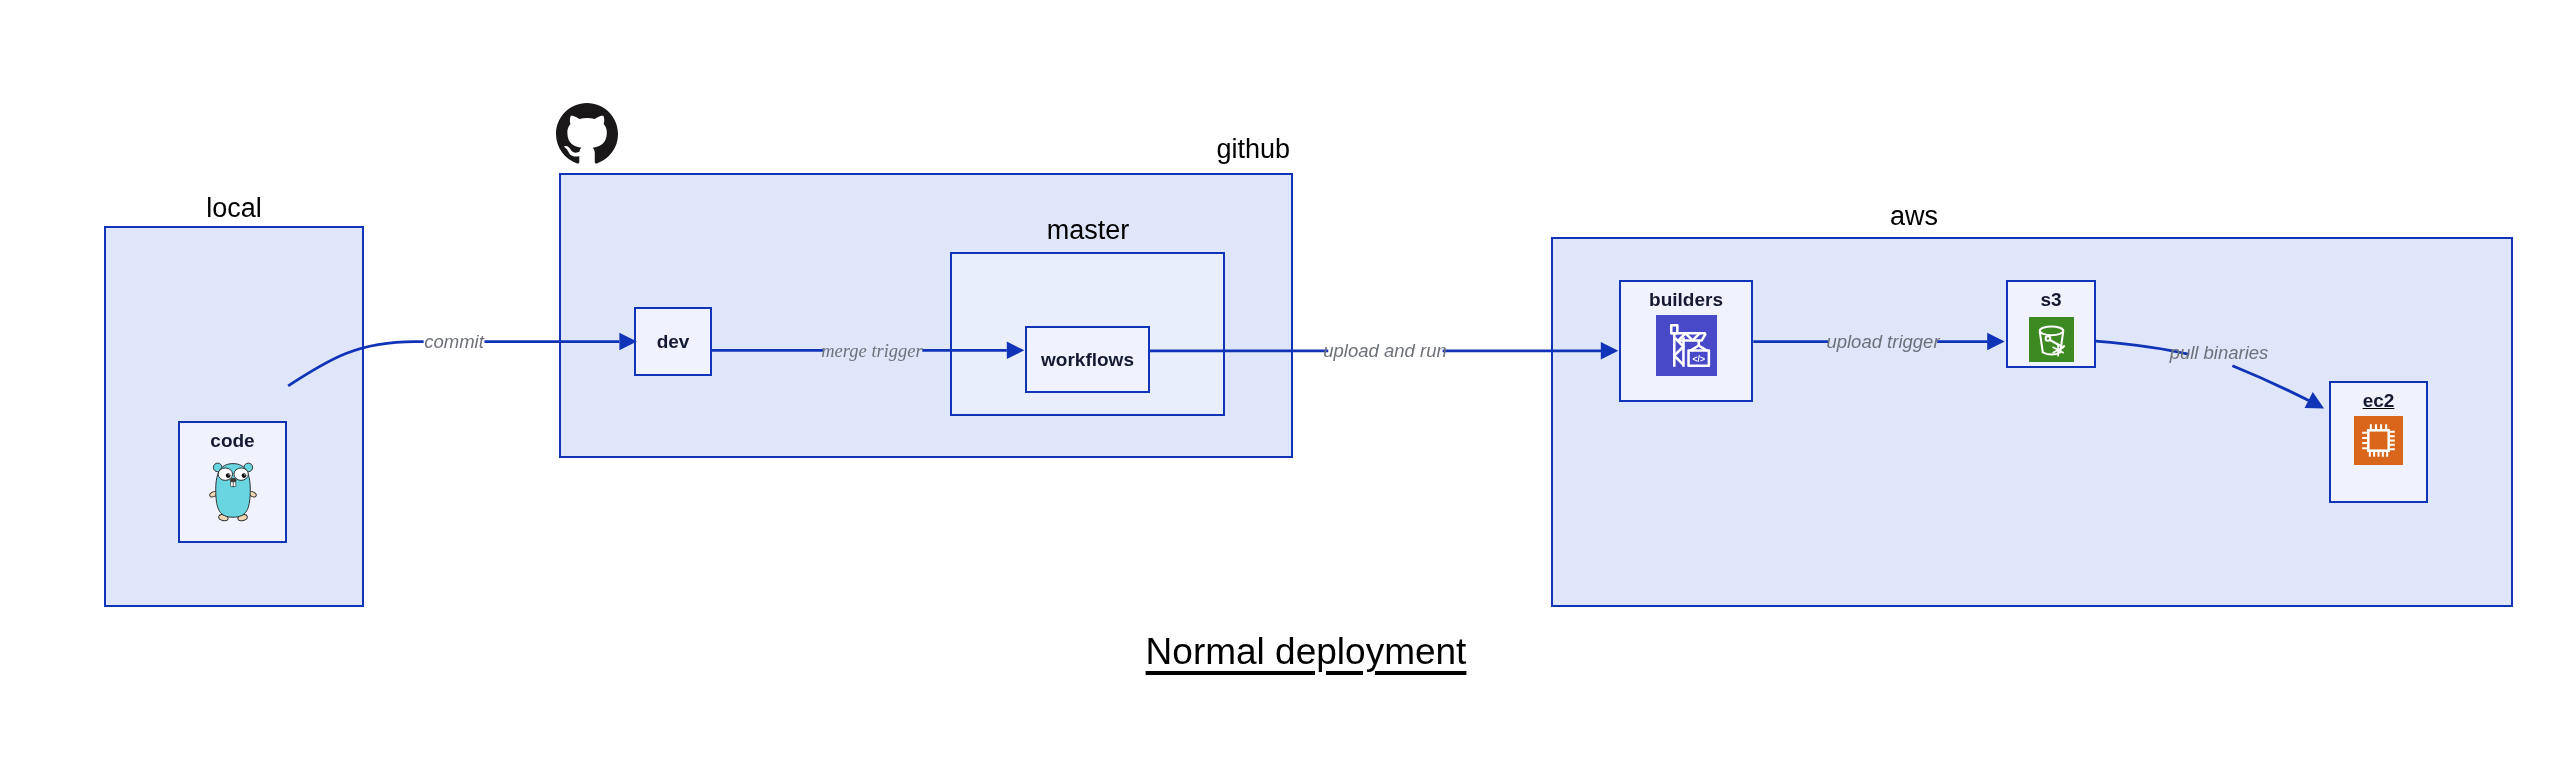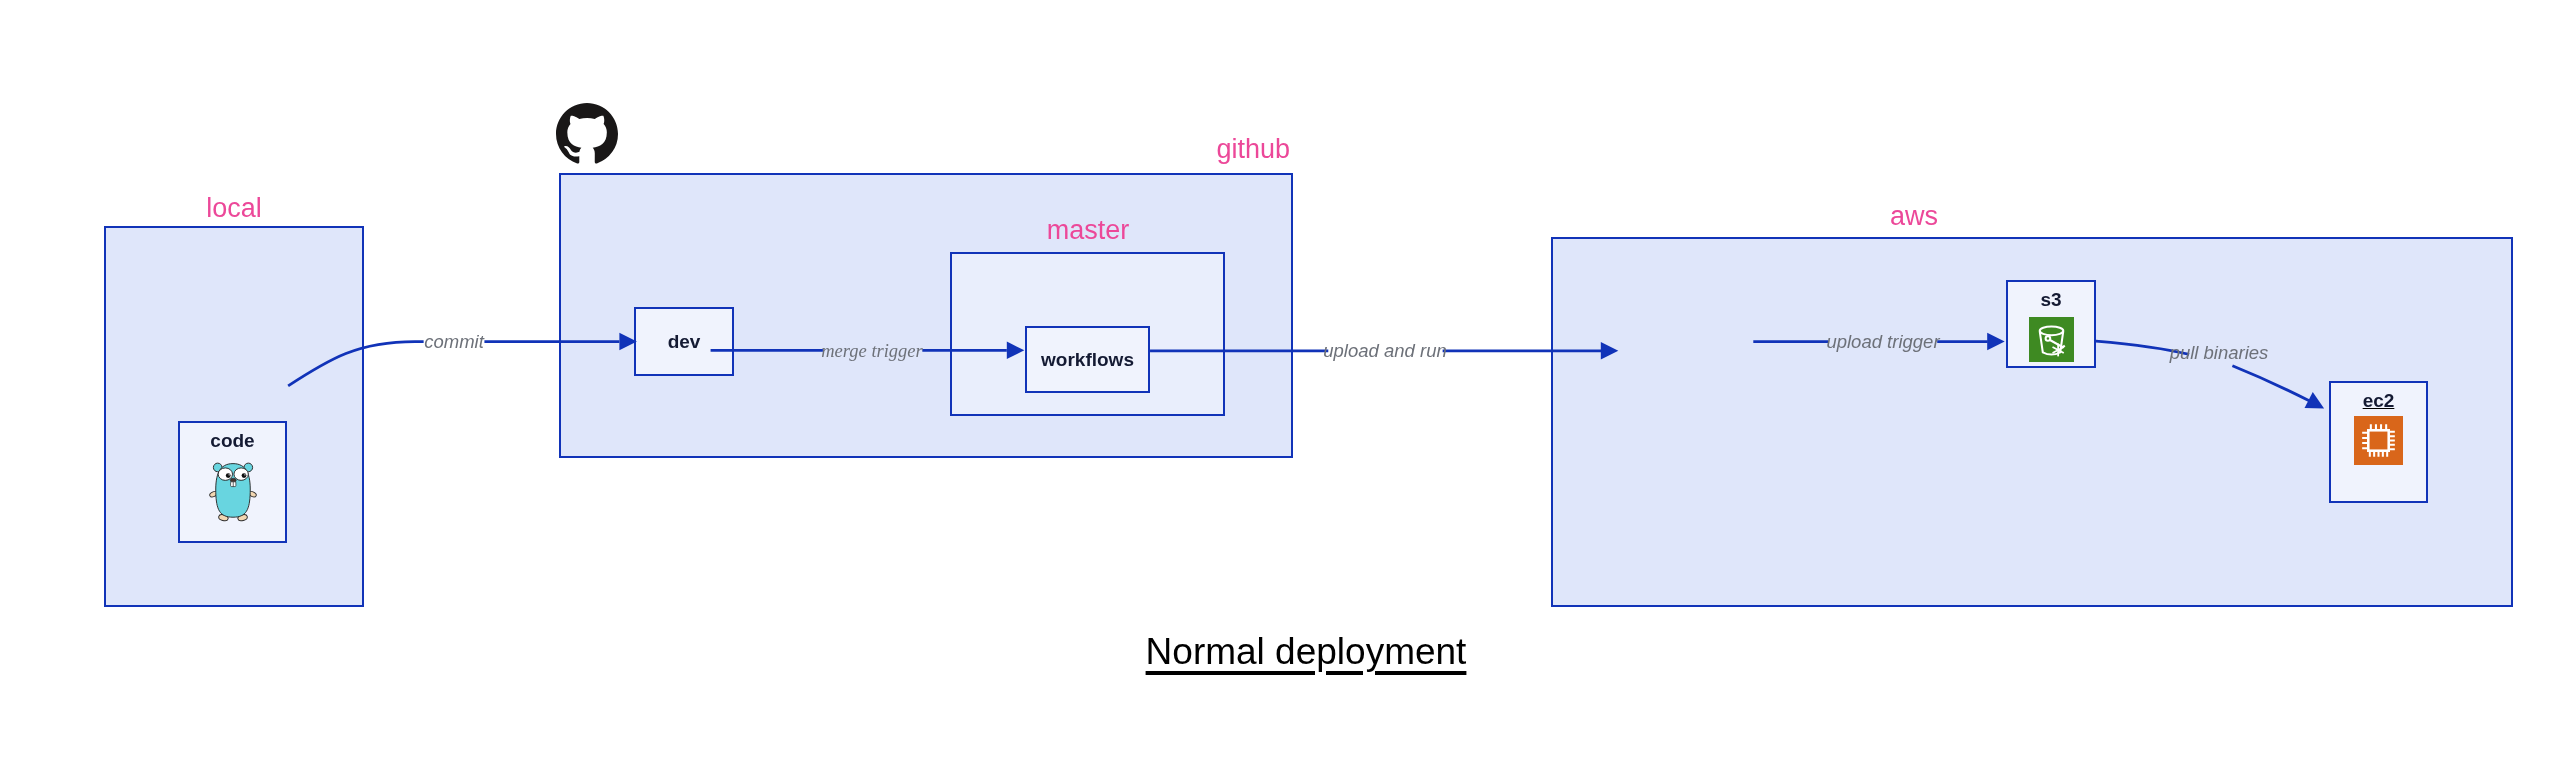--- a/index.html
+++ b/index.html
@@ -24,21 +24,21 @@
     border: 2.1px solid #1133b8;
     box-sizing: border-box;
     display: flex;
     flex-direction: column;
     align-items: center;
   }
   .node-box.center-label { justify-content: center; }
   .container-label {
     position: absolute;
     font-size: 27px;
-    color: #ec4899;
+    color: #000000;
     white-space: nowrap;
   }
   .centered-x { transform: translateX(-50%); }
   .node-label {
     font-size: 19px;
     font-weight: bold;
     color: #141a33;
     white-space: nowrap;
   }
   .node-box:not(.center-label) .node-label { margin-top: 7.2px; }
@@ -102,34 +102,52 @@
     </svg>
   </div>
 
   <svg class="logo" style="left:555px; top:103px;" width="64" height="62" viewBox="0 0 16 16">
     <path fill="#191717" fill-rule="evenodd" d="M8 0C3.58 0 0 3.58 0 8c0 3.54 2.29 6.53 5.47 7.59.4.07.55-.17.55-.38 0-.19-.01-.82-.01-1.49-2.01.37-2.53-.49-2.69-.94-.09-.23-.48-.94-.82-1.13-.28-.15-.68-.52-.01-.53.63-.01 1.08.58 1.23.82.72 1.21 1.87.87 2.33.66.07-.52.28-.87.51-1.07-1.78-.2-3.64-.89-3.64-3.95 0-.87.31-1.59.82-2.15-.08-.2-.36-1.02.08-2.12 0 0 .67-.21 2.2.82.64-.18 1.32-.27 2-.27s1.36.09 2 .27c1.53-1.04 2.2-.82 2.2-.82.44 1.1.16 1.92.08 2.12.51.56.82 1.27.82 2.15 0 3.07-1.87 3.75-3.65 3.95.29.25.54.73.54 1.48 0 1.07-.01 1.93-.01 2.2 0 .21.15.46.55.38A8.01 8.01 0 0 0 16 8c0-4.42-3.58-8-8-8z"></path>
   </svg>
 
   <div class="container-label" style="left:1030px; top:134px; width:260px; text-align:right;">github</div>
   <div class="container-box" style="left:559px; top:173px; width:734px; height:285px;"></div>
 
-  <div class="node-box center-label" style="left:634px; top:307px; width:100px; height:69px;">
+  <div class="node-box center-label" style="left:634px; top:307px; width:78px; height:69px;">
     <div class="node-label">dev</div>
   </div>
 
   <div class="container-label centered-x" style="left:1088px; top:215px;">master</div>
   <div class="container-box master" style="left:950px; top:252px; width:275px; height:164px;"></div>
 
   <div class="node-box center-label" style="left:1025px; top:326px; width:125px; height:67px;">
     <div class="node-label">workflows</div>
   </div>
 
   <div class="container-label centered-x" style="left:1914px; top:201px;">aws</div>
   <div class="container-box" style="left:1551px; top:237px; width:962px; height:370px;"></div>
 
+  <div class="node-box" style="left:1619px; top:280px; width:134px; height:122px;">
+    <div class="node-label">builders</div>
+    <svg class="node-icon" width="61" height="61" viewBox="0 0 120 120" style="margin-top:4.1px;">
+      <rect width="120" height="120" fill="#4749c9"></rect>
+      <g stroke="#ffffff" stroke-width="5" fill="none" stroke-linejoin="round">
+        <path d="M30 20 h12 v16 h-12 z"></path>
+        <path d="M36 36 V102 M54 44 V102"></path>
+        <path d="M36 44 L54 62 L36 80 L54 98"></path>
+        <path d="M30 36 H98"></path>
+        <path d="M44 50 H90 L98 36"></path>
+        <path d="M44 50 L58 36 L72 50 L86 36"></path>
+        <path d="M84 50 V60"></path>
+        <path d="M68 70 L84 60 L100 70"></path>
+        <rect x="64" y="70" width="40" height="30"></rect>
+      </g>
+      <text x="84" y="92" font-size="17" font-weight="bold" fill="#ffffff" text-anchor="middle" font-family="Liberation Sans, DejaVu Sans, sans-serif">&lt;/&gt;</text>
+    </svg>
+  </div>
 
   <div class="node-box" style="left:2006px; top:280px; width:90px; height:88px;">
     <div class="node-label">s3</div>
     <svg class="node-icon" width="45" height="45" viewBox="0 0 88 88" style="margin-top:6.2px;">
       <rect width="88" height="88" fill="#3e8a22"></rect>
       <g stroke="#ffffff" stroke-width="4" fill="none">
         <ellipse cx="44" cy="27" rx="23" ry="8.5"></ellipse>
         <path d="M21 28 L27 69 Q44 78 61 69 L67 28"></path>
         <circle cx="37" cy="42" r="4.5"></circle>
         <path d="M41 45 L66 59 L70 56"></path>

